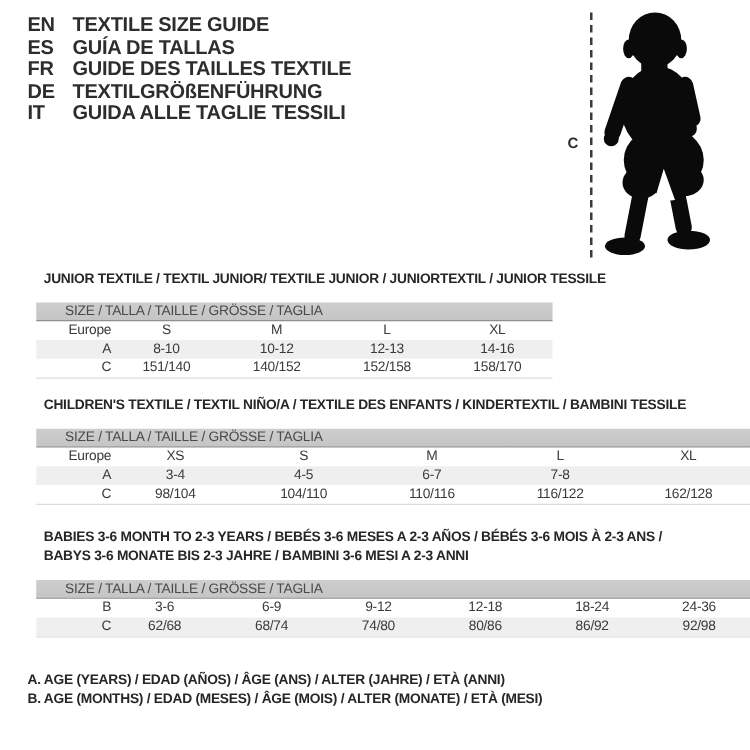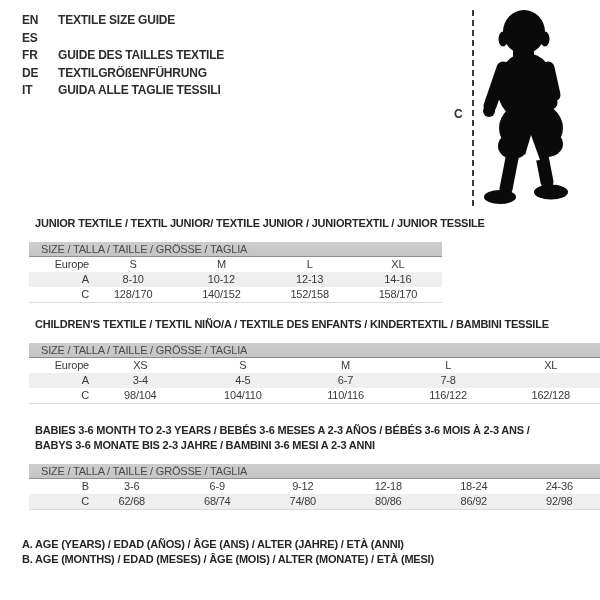--- a/index.html
+++ b/index.html
@@ -14,21 +14,21 @@
   body{
     position:relative;
     background:#ffffff;
     font-family:"Liberation Sans","DejaVu Sans",sans-serif;
     color:var(--text-primary);
     overflow:hidden;
   }
 
   
   .lang-list{position:absolute;left:22px;top:12px;}
-  .lang-item{display:flex;height:17.5px;line-height:17.5px;font-size:12px;font-weight:bold;letter-spacing:-0.2px;}
+  .lang-item{display:flex;height:17.5px;line-height:17.5px;font-size:16px;font-weight:bold;letter-spacing:-0.2px;}
   .lang-code{width:36px;}
   .lang-label{white-space:pre;}
 
   
   .measure-line{position:absolute;left:472px;top:10px;height:196px;width:0;border-left:2px dashed #3b3b3b;}
   .measure-label{position:absolute;left:454px;top:107px;font-size:12px;font-weight:bold;}
   .baby-svg{position:absolute;left:479px;top:5px;}
 
   
   .size-table{position:absolute;left:29px;}
@@ -37,21 +37,21 @@
   .tbl-babies{top:423px;width:573px;}
   .t-title{
     margin-left:6px;margin-bottom:11px;
     font-size:11px;font-weight:bold;line-height:15px;
     letter-spacing:-0.2px;white-space:pre;color:#262626;
   }
   .t-header{
     height:15px;line-height:15px;
     background:linear-gradient(#cdcdcd,var(--header-bar-bg));
     border-bottom:1px solid var(--header-bar-border);
-    padding-left:12px;font-size:11px;letter-spacing:-0.2px;
+    padding-left:23px;font-size:11px;letter-spacing:-0.2px;
     color:var(--text-secondary);white-space:pre;
   }
   .t-rows{border-bottom:1px solid #dcdcdc;}
   .row{display:grid;height:15px;line-height:15px;font-size:11px;letter-spacing:-0.2px;color:#3a3a3a;}
   .row.shaded{background:var(--shaded-row-bg);}
   .row-label{padding-left:6px;text-align:right;}
   .cell{text-align:center;}
 
   
   .footnotes{position:absolute;left:22px;top:537px;}
@@ -60,20 +60,21 @@
 </head>
 <body>
 
 <div class="lang-list">
   <div class="lang-item">
     <span class="lang-code">EN</span>
     <span class="lang-label">TEXTILE SIZE GUIDE</span>
   </div>
   <div class="lang-item">
     <span class="lang-code">ES</span>
+    <span class="lang-label">GUÍA DE TALLAS</span>
   </div>
   <div class="lang-item">
     <span class="lang-code">FR</span>
     <span class="lang-label">GUIDE DES TAILLES TEXTILE</span>
   </div>
   <div class="lang-item">
     <span class="lang-code">DE</span>
     <span class="lang-label">TEXTILGRÖßENFÜHRUNG</span>
   </div>
   <div class="lang-item">
@@ -129,21 +130,21 @@
       </div>
       <div class="row shaded" style="grid-template-columns: 60px repeat(4, 1fr);">
         <div class="row-label">A</div>
         <div class="cell">8-10</div>
         <div class="cell">10-12</div>
         <div class="cell">12-13</div>
         <div class="cell">14-16</div>
       </div>
       <div class="row" style="grid-template-columns: 60px repeat(4, 1fr);">
         <div class="row-label">C</div>
-        <div class="cell">128/170</div>
+        <div class="cell">151/140</div>
         <div class="cell">140/152</div>
         <div class="cell">152/158</div>
         <div class="cell">158/170</div>
       </div>
     </div>
 </div>
 
 <div class="size-table tbl-children">
   <div class="t-title">CHILDREN'S TEXTILE / TEXTIL NIÑO/A / TEXTILE DES ENFANTS / KINDERTEXTIL / BAMBINI TESSILE</div>
   <div class="t-header">SIZE / TALLA / TAILLE / GRÖSSE / TAGLIA</div>

